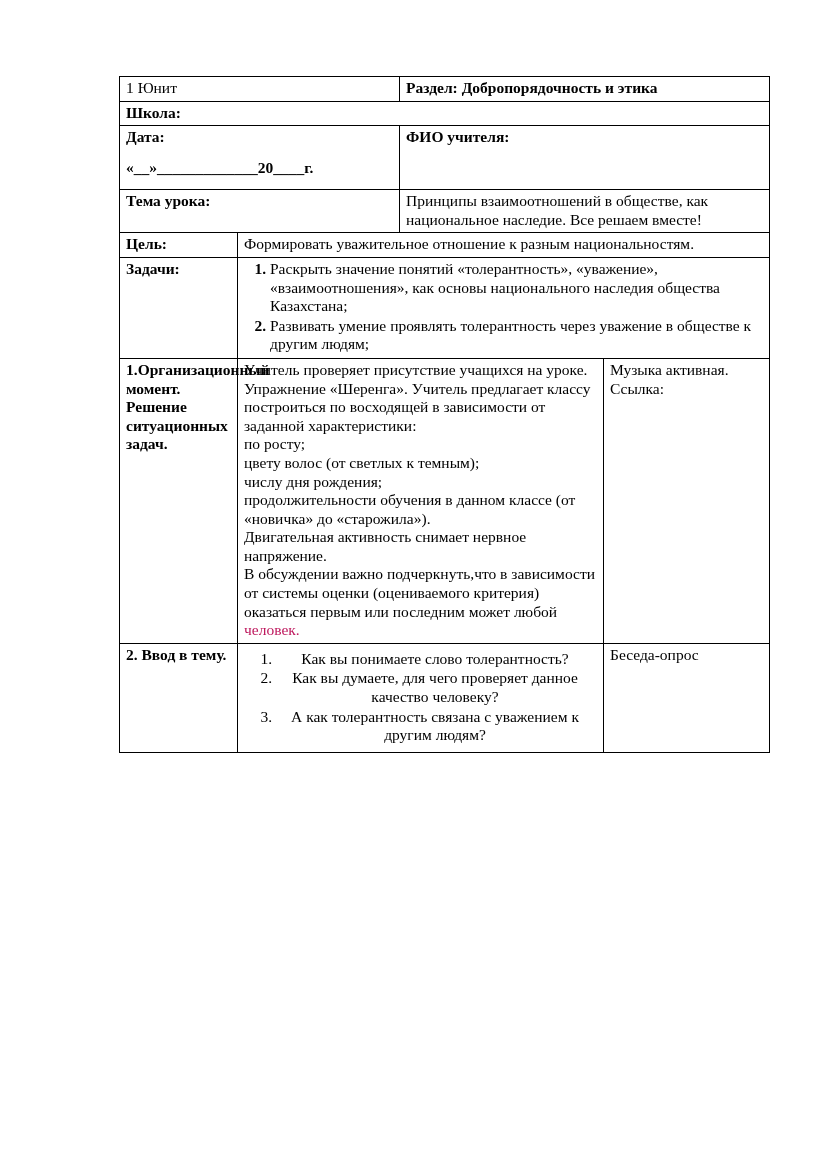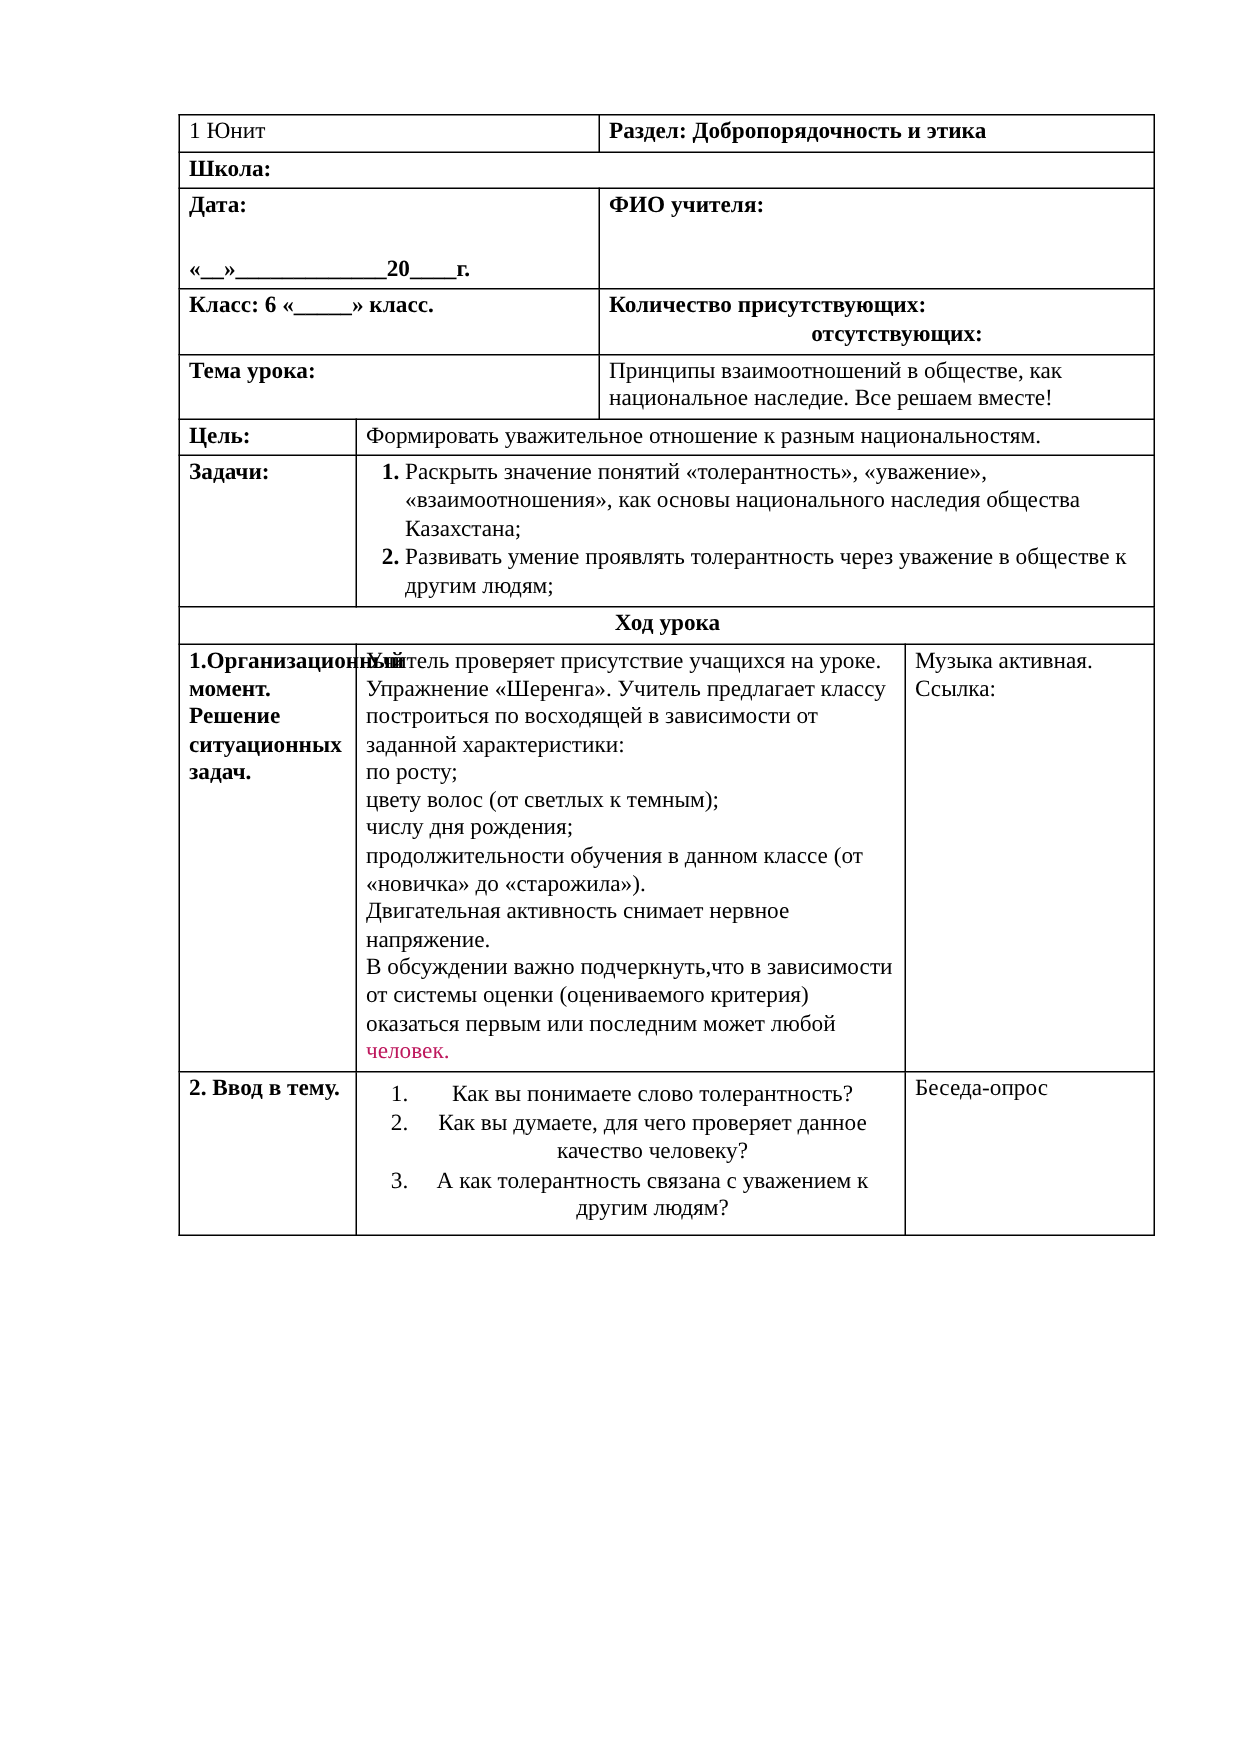--- a/index.html
+++ b/index.html
@@ -36,21 +36,21 @@
     padding: 2px 5px 3px 6px;
     font-size: 15.5px;
     line-height: 1.2;
   }
 
   
   .unit-cell      { font-size: 15.5px; padding-left: 12px; padding-top: 3px; padding-bottom: 3px; }
   .razdel-cell    { font-weight: bold; font-size: 16px; padding-top: 3px; padding-bottom: 3px; }
   .school-cell    { font-weight: bold; font-size: 16px; padding-top: 3px; padding-bottom: 3px; }
   .date-cell      { font-weight: bold; font-size: 16px; height: 58px; }
-  .date-cell .line2 { display: block; margin-top: 24px; }
+  .date-cell .line2 { display: block; margin-top: 12px; }
   .fio-cell       { font-weight: bold; font-size: 16px; }
   .class-cell     { font-weight: bold; font-size: 16px; padding-top: 5px; padding-bottom: 5px; }
   .kolvo-cell     { font-weight: bold; font-size: 16px; padding-top: 5px; padding-bottom: 5px; }
   .kolvo-cell .sub { display: block; text-align: center; padding-left: 26px; }
 
   .tema-label     { font-weight: bold; font-size: 16px; padding-top: 5px; }
   .tema-text      { font-size: 15.5px; line-height: 1.3; padding-top: 5px; padding-bottom: 6px; }
 
   .label-cell     { font-weight: bold; font-size: 16px; padding-top: 5px; }
   .goal-text      { font-size: 15.5px; line-height: 1.38; padding-top: 5px; padding-bottom: 5px; }
@@ -103,27 +103,20 @@
     </tr>
 
     <tr>
       <td class="date-cell" colspan="2">
         <span>Дата:</span>
         <span class="line2">«__»_____________20____г.</span>
       </td>
       <td class="fio-cell" colspan="2">ФИО учителя:</td>
     </tr>
 
-    <tr>
-      <td class="class-cell" colspan="2">Класс: 6  «_____» класс.</td>
-      <td class="kolvo-cell" colspan="2">
-        <span>Количество присутствующих:</span>
-        <span class="sub">отсутствующих:</span>
-      </td>
-    </tr>
 
     <tr>
       <td class="tema-label" colspan="2">Тема урока:</td>
       <td class="tema-text" colspan="2">Принципы взаимоотношений в обществе, как национальное наследие. Все решаем вместе!</td>
     </tr>
 
     <tr>
       <td class="label-cell">Цель:</td>
       <td class="goal-text" colspan="3">Формировать уважительное отношение к разным национальностям.</td>
     </tr>
@@ -131,23 +124,20 @@
     <tr>
       <td class="label-cell">Задачи:</td>
       <td class="tasks-cell" colspan="3">
         <ol class="tasks">
           <li><span>Раскрыть значение понятий «толерантность», «уважение», «взаимоотношения», как основы национального наследия общества Казахстана;</span></li>
           <li><span>Развивать умение проявлять толерантность через уважение в обществе к другим людям;</span></li>
         </ol>
       </td>
     </tr>
 
-    <tr>
-      <td class="hod-cell" colspan="4">Ход урока</td>
-    </tr>
 
 
     <tr>
       <td class="stage-cell">1.Организационный момент. Решение ситуационных задач.</td>
       <td class="activity-cell" colspan="2">
         <p>Учитель проверяет присутствие учащихся на уроке.</p>
         <p>Упражнение «Шеренга». Учитель предлагает классу  построиться по восходящей в зависимости от заданной характеристики:</p>
         <p>по росту;</p>
         <p>цвету волос (от светлых к темным);</p>
         <p>числу дня рождения;</p>

